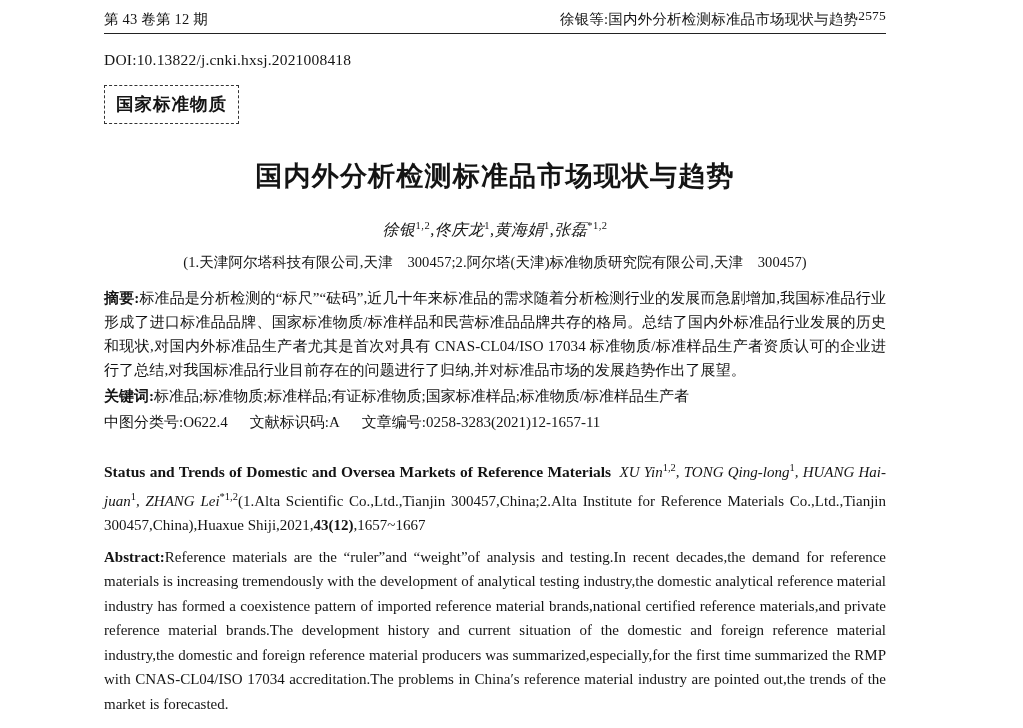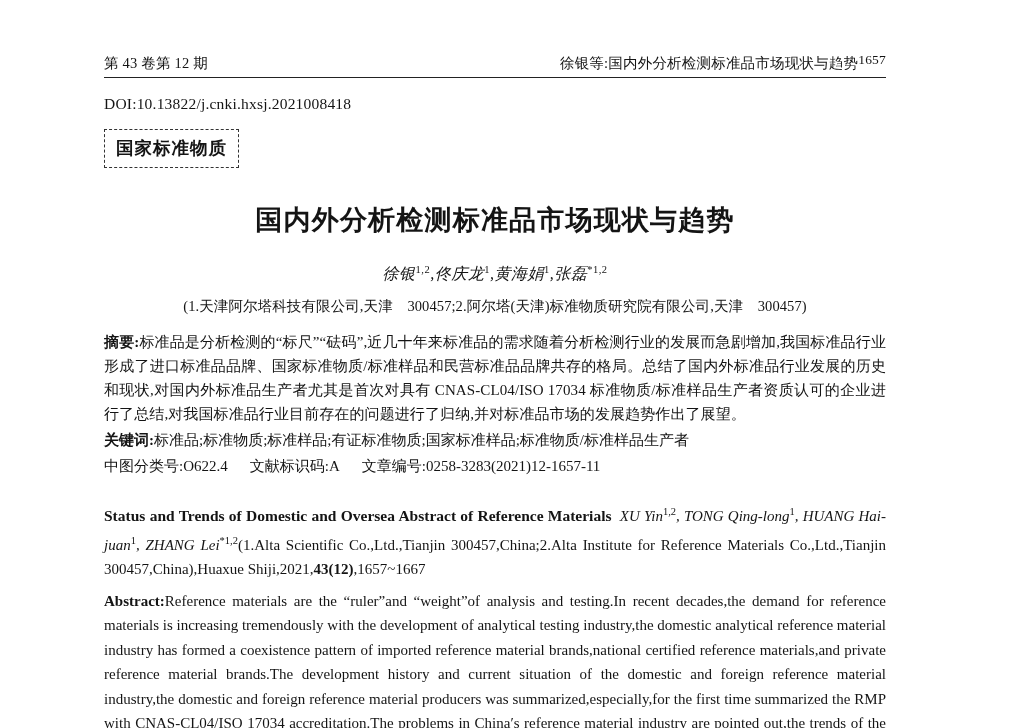--- a/index.html
+++ b/index.html
@@ -30,21 +30,21 @@
 
   
   .runhead {
     display: flex;
     align-items: baseline;
     justify-content: space-between;
     font-size: 14.5px;
     padding-top: 10px;
     letter-spacing: 0.2px;
   }
-  .runhead .rh-left { white-space: nowrap; margin-top: 44px; }
+  .runhead .rh-left { white-space: nowrap; }
   .runhead .rh-center {
     flex: 1;
     text-align: right;
     white-space: nowrap;
   }
   .runhead .rh-right {
     white-space: nowrap;
     font-size: 13.5px;
     position: relative;
     top: -4px;
@@ -159,21 +159,21 @@
 </style>
 </head>
 <body>
 
 <div class="page">
   <div class="content">
 
     <div class="runhead">
       <span class="rh-left">第 43 卷第 12 期</span>
       <span class="rh-center">徐银等:国内外分析检测标准品市场现状与趋势</span>
-      <span class="rh-right">1657</span>
+      <span class="rh-right">2575</span>
     </div>
     <div class="rule"></div>
 
     <div class="doi-line">
       <span class="doi-left">DOI:10.13822/j.cnki.hxsj.2021008418</span>
     </div>
 
     <div class="cat-box-wrap">
       <span class="cat-box">国家标准物质</span>
     </div>
@@ -187,21 +187,21 @@
       <span class="lbl-b">摘要:</span><span>标准品是分析检测的“标尺”“砝码”,近几十年来标准品的需求随着分析检测行业的发展而急剧增加,我国标准品行业形成了进口标准品品牌、国家标准物质/标准样品和民营标准品品牌共存的格局。总结了国内外标准品行业发展的历史和现状,对国内外标准品生产者尤其是首次对具有 CNAS-CL04/ISO 17034 标准物质/标准样品生产者资质认可的企业进行了总结,对我国标准品行业目前存在的问题进行了归纳,并对标准品市场的发展趋势作出了展望。</span>
     </div>
     <div class="kw-cn">
       <span class="lbl-b">关键词:</span><span>标准品;标准物质;标准样品;有证标准物质;国家标准样品;标准物质/标准样品生产者</span>
     </div>
     <div class="clc-line">
       <span class="seg"><span>中图分类号:</span><span>O622.4</span></span><span class="seg"><span>文献标识码:</span><span>A</span></span><span class="seg"><span>文章编号:</span><span>0258-3283(2021)12-1657-11</span></span>
     </div>
 
     <div class="en-block">
-      <span class="en-title">Status and Trends of Domestic and Oversea Abstract of Reference Materials</span>
+      <span class="en-title">Status and Trends of Domestic and Oversea Markets of Reference Materials</span>
       <span>&nbsp;</span><span class="en-authors">XU Yin<sup>1,2</sup>, TONG Qing-long<sup>1</sup>, HUANG Hai-juan<sup>1</sup>, ZHANG Lei<sup>*1,2</sup></span><span class="en-affil">(1.Alta Scientific Co.,Ltd.,Tianjin 300457,China;2.Alta Institute for Reference Materials Co.,Ltd.,Tianjin 300457,China)</span><span>,Huaxue Shiji,2021,<b>43(12)</b>,1657~1667</span>
     </div>
 
     <div class="en-abs">
       <span class="bold">Abstract:</span><span>Reference materials are the “ruler”and “weight”of analysis and testing.In recent decades,the demand for reference materials is increasing tremendously with the development of analytical testing industry,the domestic analytical reference material industry has formed a coexistence pattern of imported reference material brands,national certified reference materials,and private reference material brands.The development history and current situation of the domestic and foreign reference material industry,the domestic and foreign reference material producers was summarized,especially,for the first time summarized the RMP with CNAS-CL04/ISO 17034 accreditation.The problems in China′s reference material industry are pointed out,the trends of the market is forecasted.</span>
     </div>
 
     <div class="en-kw">
       <span class="bold">Key words:</span><span>reference material（RM）;certified reference material（CRM）;GBW;GSB;standard reference material;reference material producer（RMP）</span>
     </div>

